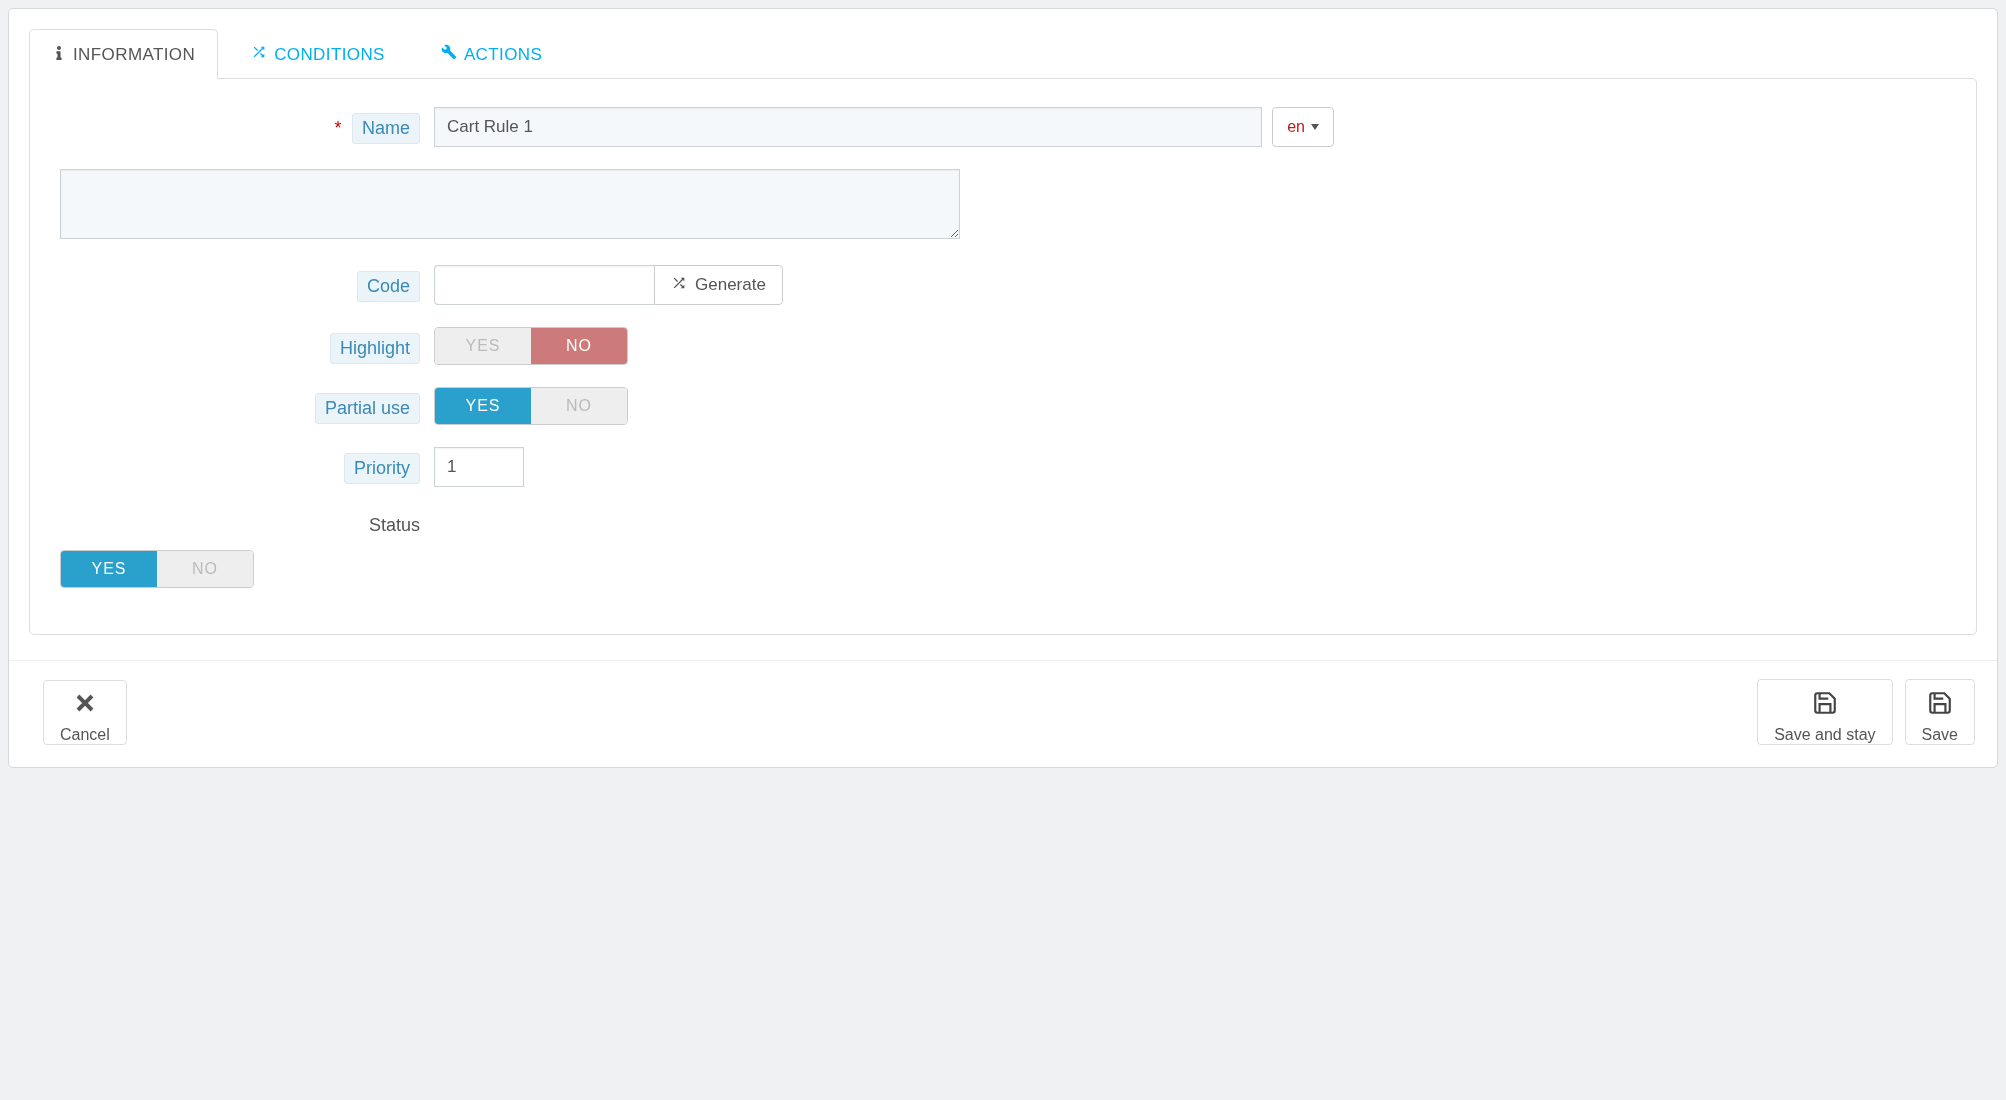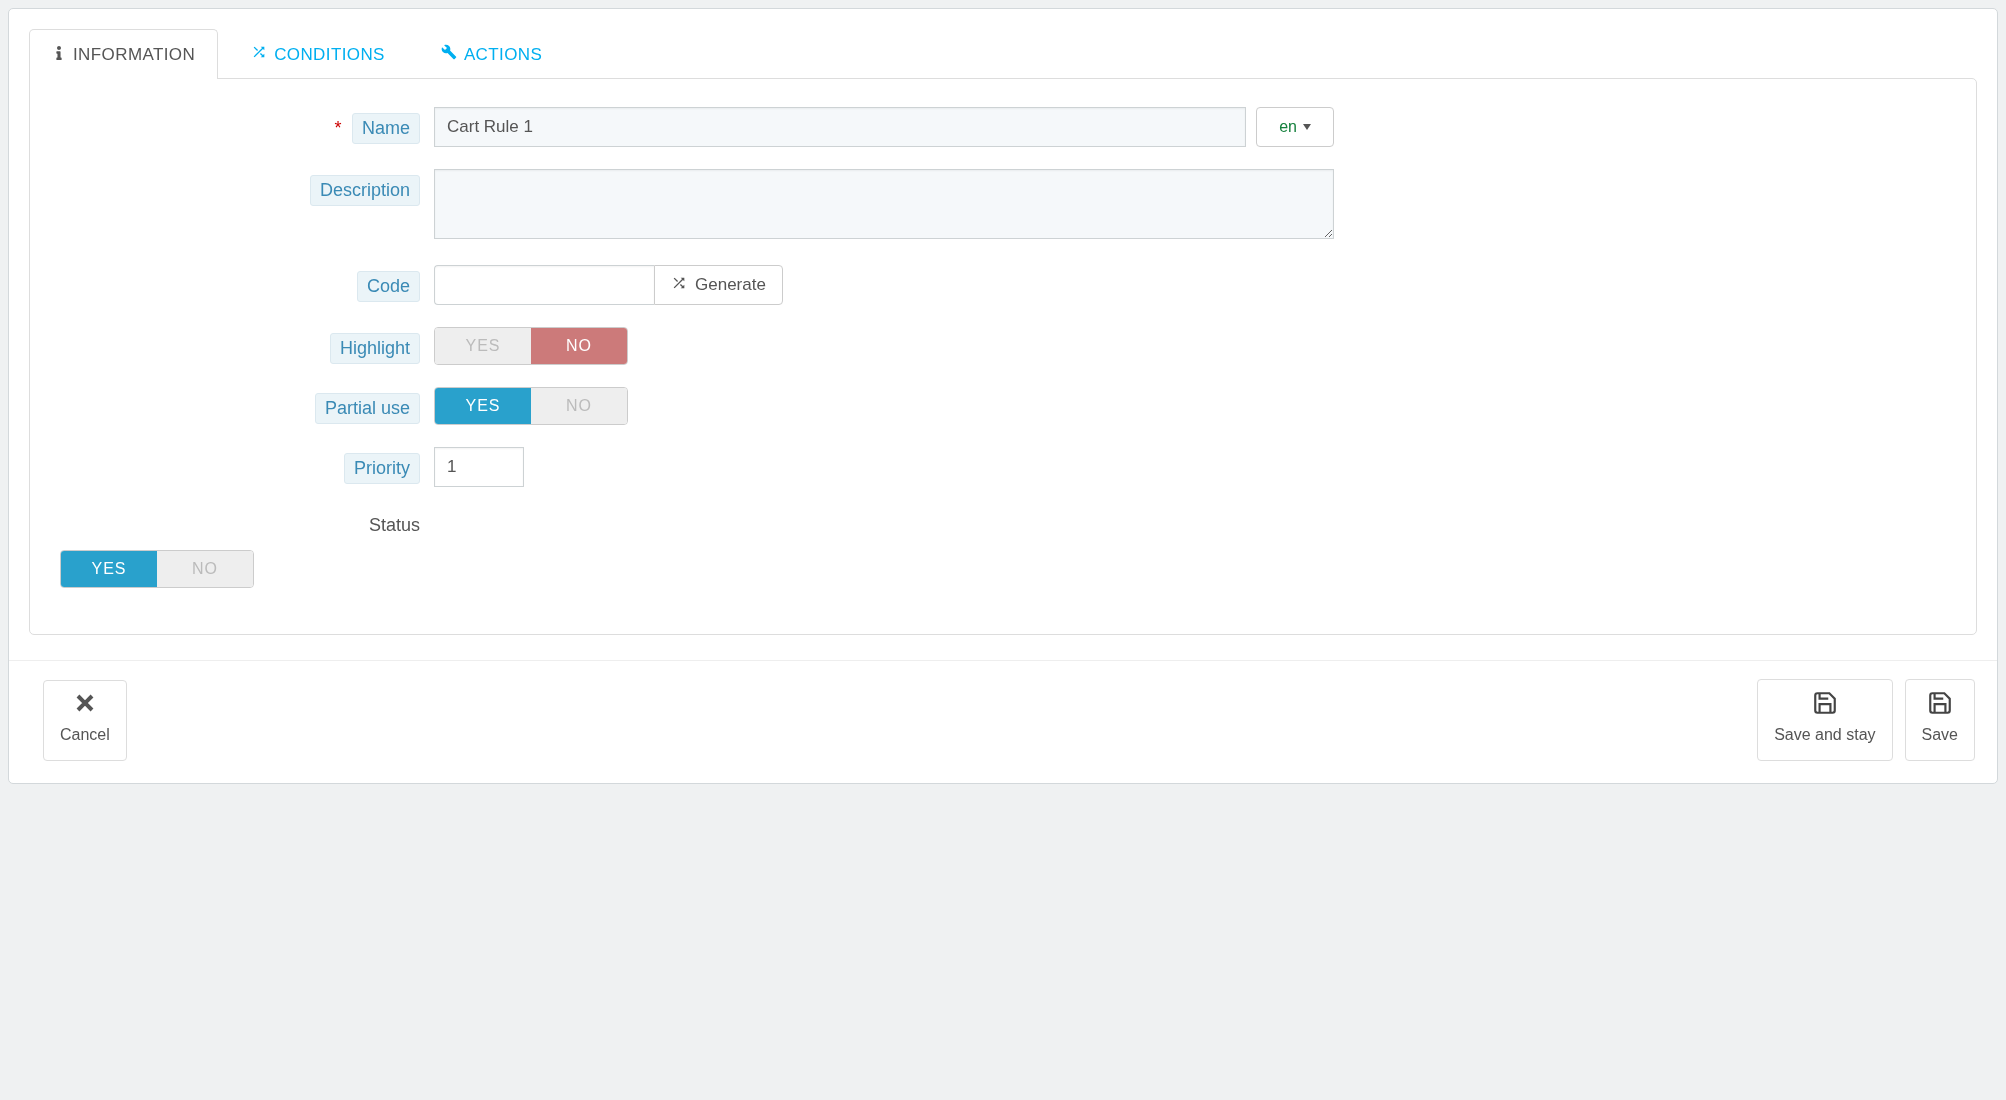--- a/index.html
+++ b/index.html
@@ -100,23 +100,23 @@
     border: 1px solid #cdd2d4;
     border-radius: 0;
     box-shadow: inset 0 1px 2px rgba(0,0,0,0.05);
   }
   textarea { height: 70px; resize: vertical; }
 
   .lang-btn {
     border: 1px solid #ccc;
     border-radius: 4px;
     background: #fff;
-    padding: 8px 22px;
+    padding: 8px 14px;
     font-size: 16px;
-    color: #15803d;
+    color: #b91c1c;
     display: flex;
     align-items: center;
     gap: 6px;
     cursor: pointer;
   }
 
   .input-group { display: inline-flex; }
   .input-group input[type=text] {
     width: 220px;
     border-radius: 4px 0 0 4px;
@@ -176,21 +176,21 @@
     margin: 25px -20px -10px -20px;
     padding: 18px 22px 22px 22px;
     display: flex;
     align-items: flex-end;
   }
   .footer-spacer { flex: 1; }
   .footer-btn {
     border: 1px solid #ddd;
     background: #fff;
     border-radius: 4px;
-    padding: 10px 16px 16px 16px;
+    padding: 10px 16px 0 16px;
     display: flex;
     flex-direction: column;
     align-items: center;
     gap: 4px;
     font-size: 16px;
     color: #555;
     cursor: pointer;
     margin-left: 12px;
   }
   .footer-btn .icon { font-size: 24px; }
@@ -249,23 +249,20 @@
           <input type="text" value="Cart Rule 1" style="">
           <button class="lang-btn">
             <span>en</span>
             <span class="caret-down"></span>
           </button>
         </div>
       </div>
     </div>
 
     <div class="form-row">
-      <div class="label-col">
-        <span class="label-chip">Description</span>
-      </div>
       <div class="field-col">
         <textarea style=""></textarea>
       </div>
     </div>
 
     <div class="form-row">
       <div class="label-col">
         <span class="label-chip">Code</span>
       </div>
       <div class="field-col">

